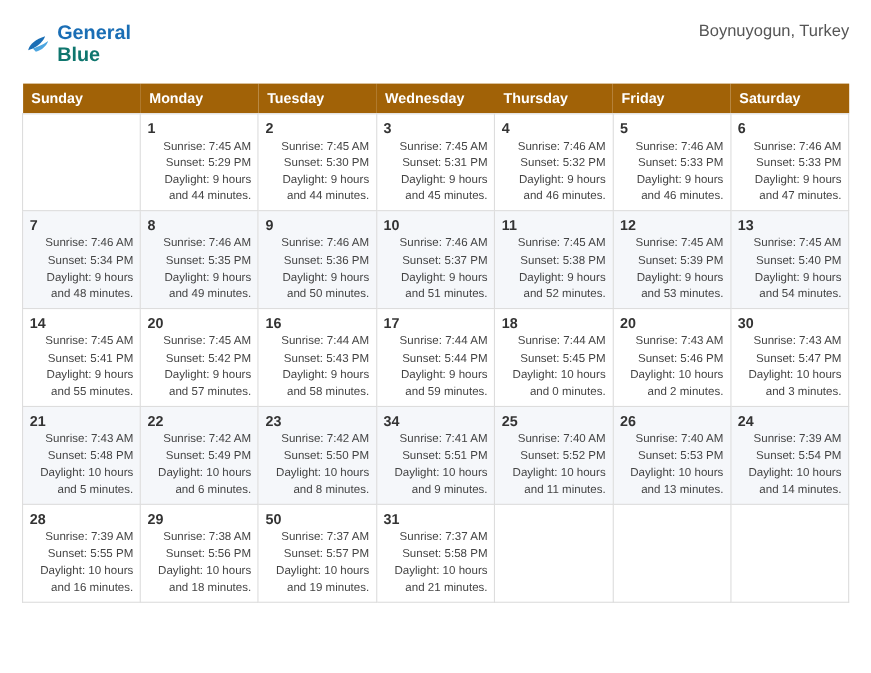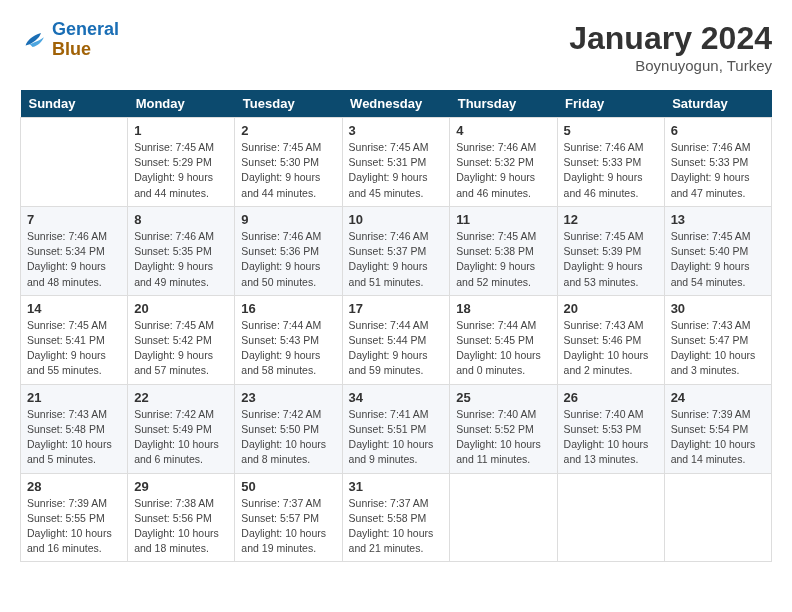--- a/index.html
+++ b/index.html
@@ -45,21 +45,21 @@
     .subtitle {
       font-size: 15px;
       color: #555;
     }
     table {
       width: 100%;
       border-collapse: collapse;
       font-size: 11px;
     }
     thead tr th {
-      background-color: #0c4a6e;
+      background-color: #a16207;
       color: #fff;
       text-align: left;
       padding: 6px 8px;
       font-size: 13px;
       font-weight: bold;
     }
     tbody tr td {
       border: 1px solid #ddd;
       padding: 5px 6px;
       vertical-align: top;
@@ -74,41 +74,41 @@
       font-size: 13px;
       font-weight: bold;
       color: #333;
       display: block;
       margin-bottom: 2px;
     }
     .day-info {
       color: #444;
       font-size: 10.5px;
       line-height: 1.45;
+      text-align: right;
     }
     td.empty {
       background: #fff;
     }
   </style>
 </head>
 <body>
 
 <div class="header">
   <div class="logo">
     <svg class="logo-bird" viewBox="0 0 40 40" xmlns="http://www.w3.org/2000/svg">
       <path d="M8 28 C10 20, 18 14, 30 10 C28 16, 22 22, 14 26 Z" fill="#1a6eb5"></path>
       <path d="M14 26 C18 24, 26 22, 34 16 C32 22, 26 28, 18 30 Z" fill="#4da6e0"></path>
     </svg>
     <div class="logo-text">
       <span>General</span><br>
-      <span style="color:#a16207;">Blue</span>
+      <span style="color:#0f766e;">Blue</span>
     </div>
   </div>
   <div class="title-block">
-    <div class="month-title">January 2024</div>
     <div class="subtitle">Boynuyogun, Turkey</div>
   </div>
 </div>
 
 <table>
   <thead>
     <tr>
 
     <th>Sunday</th>
         <th>Monday</th>

